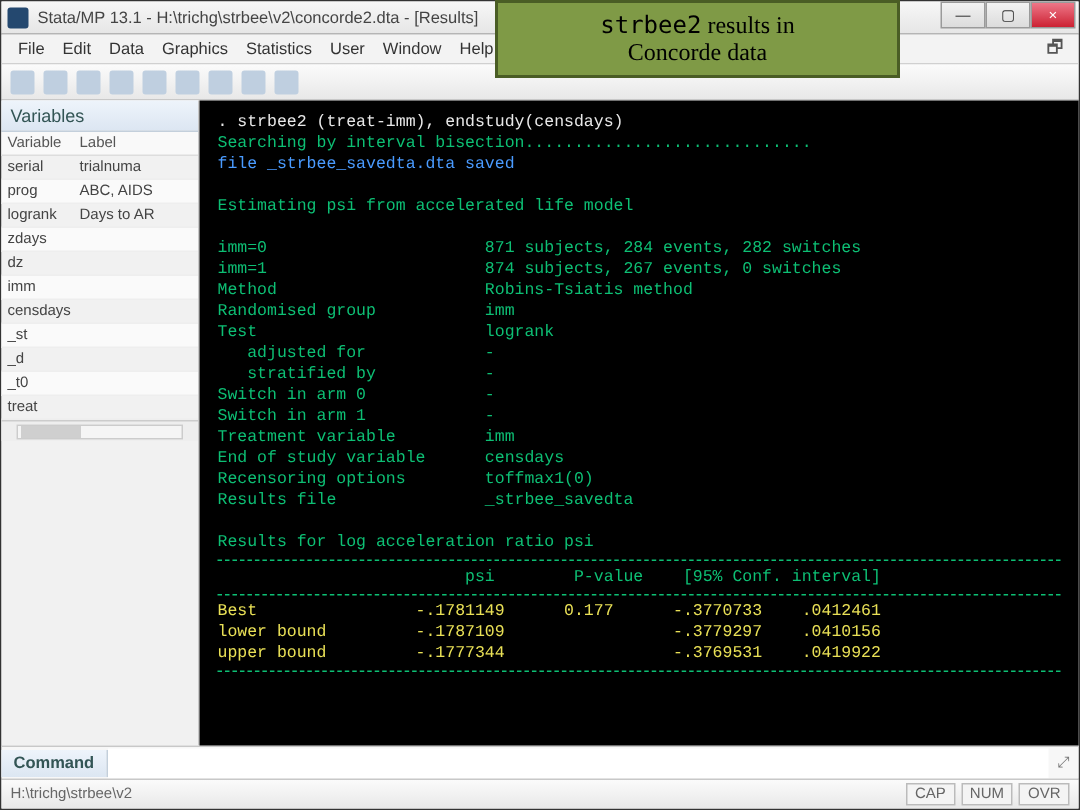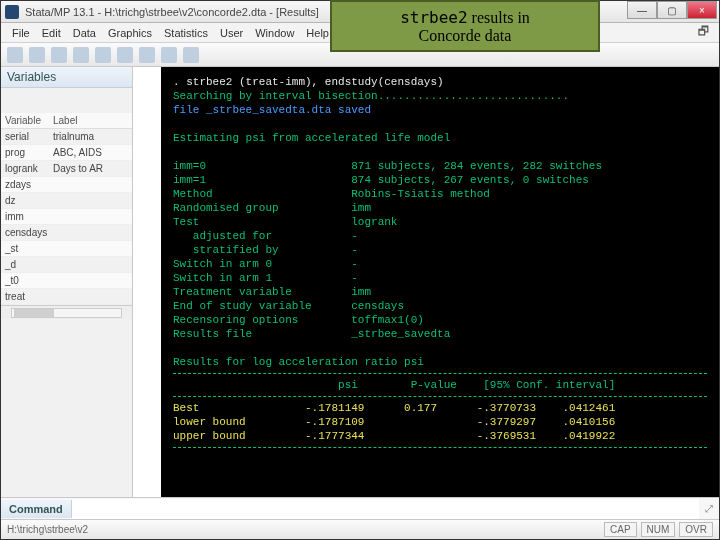--- a/index.html
+++ b/index.html
@@ -13,24 +13,24 @@
   .win-btn.close { background: linear-gradient(#e78,#c23); color: #fff; }
   .menubar { height: 20px; display: flex; align-items: center; padding: 0 6px; gap: 2px; border-bottom: 1px solid #d0d0d0; background: #f3f3f3; }
   .menu-item { padding: 2px 5px; color: #333; font-size: 11px; }
   .menubar .restore { margin-left: auto; font-size: 12px; color: #555; padding: 0 4px; }
   .toolbar { height: 24px; background: linear-gradient(#fbfbfb,#e8e8e8); border-bottom: 1px solid #c8c8c8; display: flex; align-items: center; padding: 0 6px; gap: 6px; }
   .tool-ico { width: 16px; height: 16px; background: #bfcfe0; border-radius: 2px; }
   .main { flex: 1; display: flex; min-height: 0; }
   .sidebar { width: 132px; background: #f1f1f1; border-right: 1px solid #c8c8c8; display: flex; flex-direction: column; }
   .panel-title { background: linear-gradient(#eef4fb,#dce6f2); border-bottom: 1px solid #c3cfdb; padding: 3px 6px; color: #355; font-size: 12px; }
   .var-panel { flex: 0 0 auto; }
-  .var-head { display: grid; grid-template-columns: 48px 1fr; font-size: 10px; color: #555; border-bottom: 1px solid #ddd; padding: 2px 4px; background: #f9f9f9; margin-top: 25px; }
+  .var-head { display: grid; grid-template-columns: 48px 1fr; font-size: 10px; color: #555; border-bottom: 1px solid #ddd; padding: 2px 4px; background: #f9f9f9; }
   .var-row { display: grid; grid-template-columns: 48px 1fr; font-size: 10px; color: #444; padding: 2px 4px; border-bottom: 1px solid #eee; }
   .var-row:nth-child(odd) { background: #fafafa; }
-  .results { flex: 1; background: #000; color: #0dbf74; font-family: Consolas, "Courier New", monospace; font-size: 11px; line-height: 14px; padding: 8px 12px 8px 12px; overflow: hidden; position: relative; margin-left: 28px; }
+  .results { flex: 1; background: #000; color: #0dbf74; font-family: Consolas, "Courier New", monospace; font-size: 11px; line-height: 14px; padding: 8px 12px 8px 12px; overflow: hidden; position: relative; }
   .results .cmd { color: #e8e8e8; }
   .results .blue { color: #4a9bff; }
   .results .accent { color: #e9e056; }
   .results hr.dash { border: none; border-top: 1px dashed #0dbf74; margin: 4px 0; }
   .results pre { white-space: pre; font-family: inherit; }
   .overlay-banner { position: absolute; top: 0; left: 330px; width: 270px; height: 52px; background: #7f9a46; border: 2px solid #4a5d25; display: flex; flex-direction: column; align-items: center; justify-content: center; color: #000; font-family: Georgia, serif; font-size: 16px; z-index: 10; }
   .overlay-banner .code { font-family: Consolas, monospace; font-size: 16px; }
   .cmd-area { height: 22px; border-top: 1px solid #c8c8c8; display: flex; align-items: center; background: #f7f7f7; }
   .cmd-label { background: linear-gradient(#eef4fb,#dce6f2); padding: 3px 8px; color: #355; border-right: 1px solid #c3cfdb; font-weight: bold;}
   .cmd-input { flex: 1; height: 20px; border: none; background: #fff; padding: 0 6px; font-size: 11px; }

